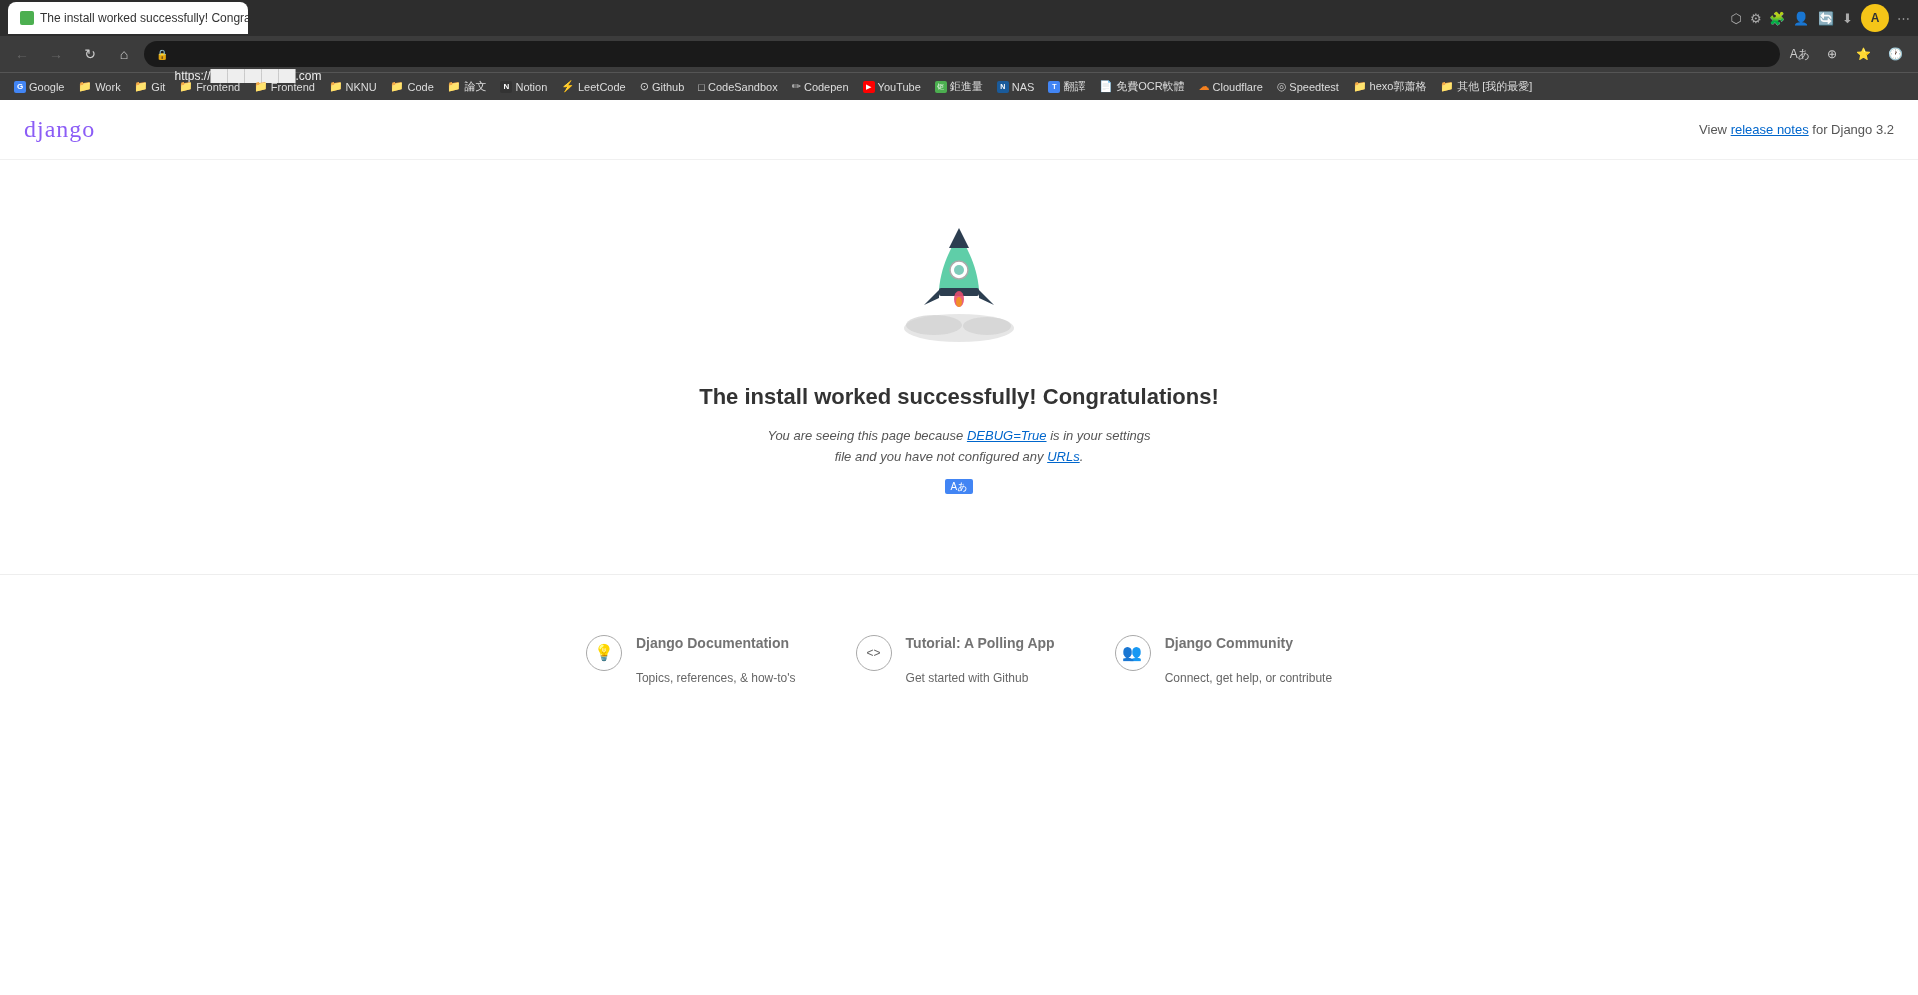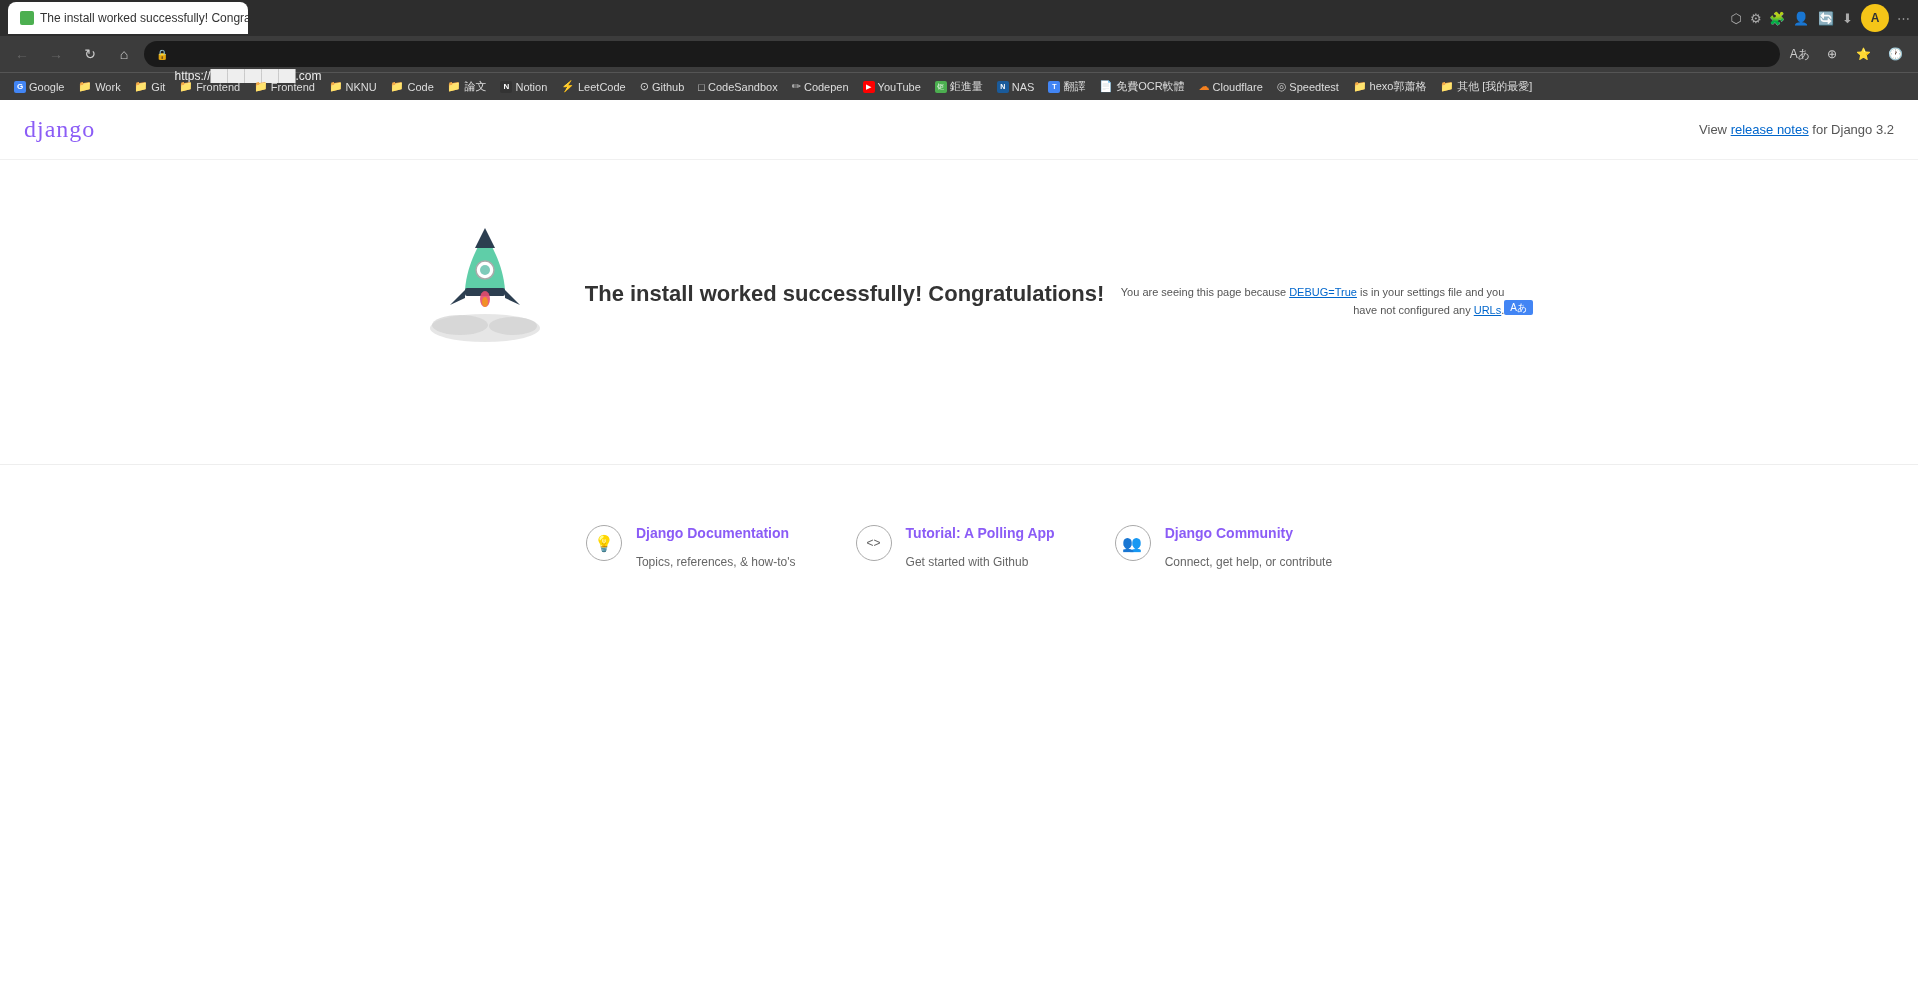--- a/index.html
+++ b/index.html
@@ -161,44 +161,45 @@
     }
     .release-notes-link {
       color: #0066cc;
       text-decoration: underline;
       cursor: pointer;
     }
 
     
     .main-content {
       display: flex;
-      flex-direction: row;
+      flex-direction: column;
       align-items: center;
       justify-content: center;
       padding: 60px 4px 40px;
     }
 
     
     .rocket-container {
       margin-bottom: 30px;
     }
 
     .success-title {
       font-size: 22px;
       color: #333;
       margin-bottom: 16px;
       text-align: center;
     }
 
     .success-description {
-      font-size: 11px;
+      font-size: 13px;
       color: #555;
-      text-align: right;
+      text-align: center;
       line-height: 1.6;
       max-width: 400px;
+      font-style: italic;
     }
     .debug-link {
       color: #0066cc;
       text-decoration: underline;
       cursor: pointer;
     }
 
     
     .bottom-cards {
       display: flex;
@@ -221,23 +222,23 @@
       border-radius: 50%;
       display: flex;
       align-items: center;
       justify-content: center;
       color: #666;
       font-size: 16px;
       flex-shrink: 0;
     }
     .card-title {
       font-size: 14px;
-      color: #8b5cf6;
+      color: #737373;
       font-weight: bold;
-      margin-bottom: 14px;
+      margin-bottom: 20px;
       cursor: pointer;
     }
     .card-desc {
       font-size: 12px;
       color: #666;
     }
 
     
     .avatar-circle {
       width: 28px;

